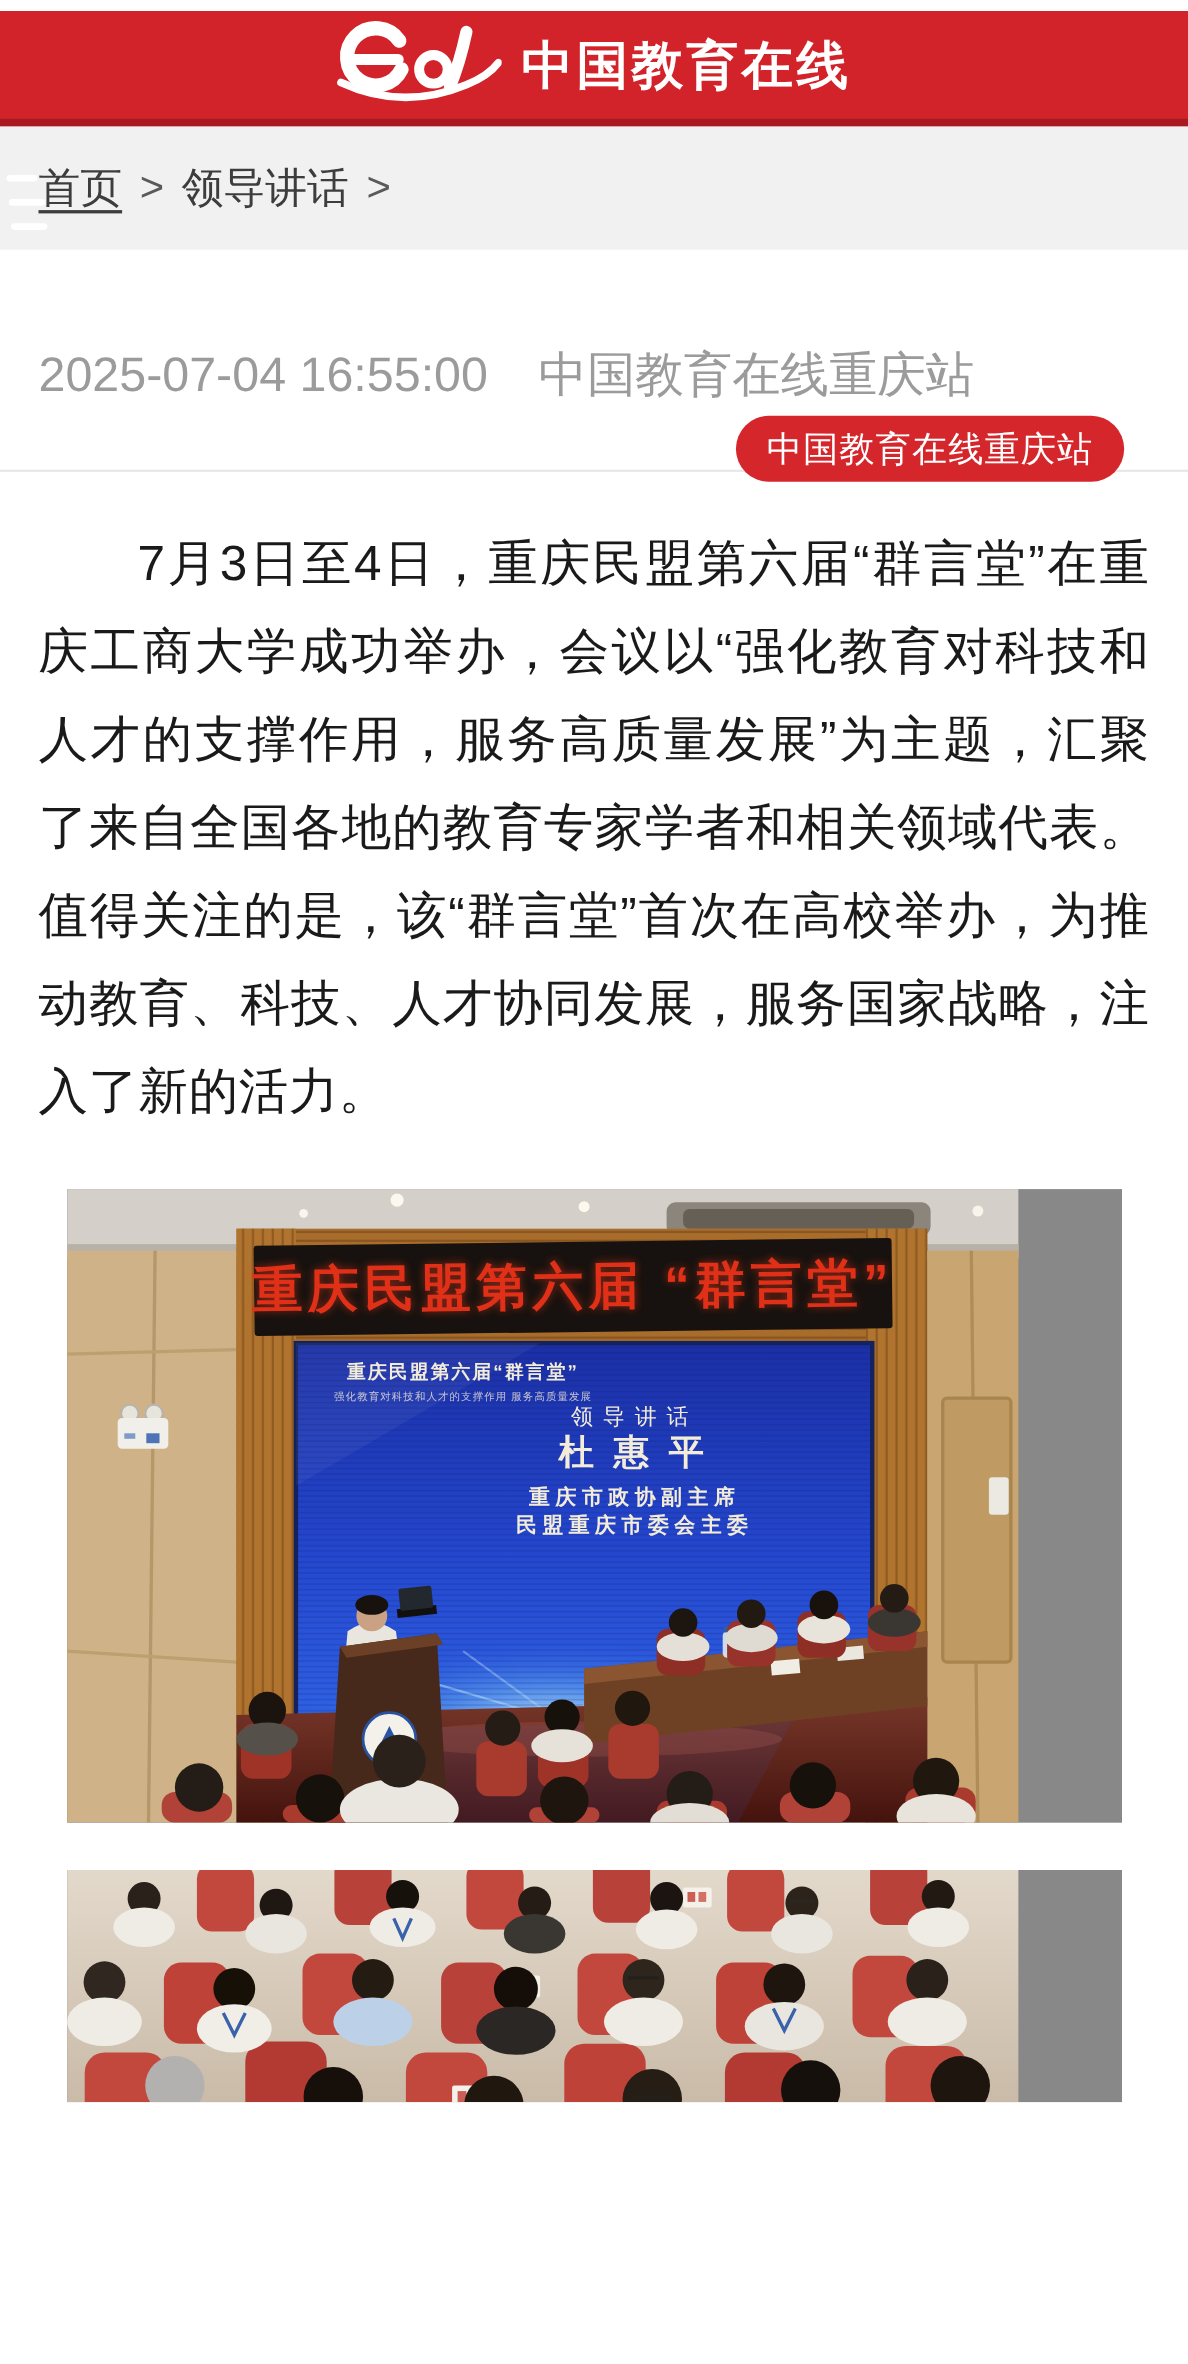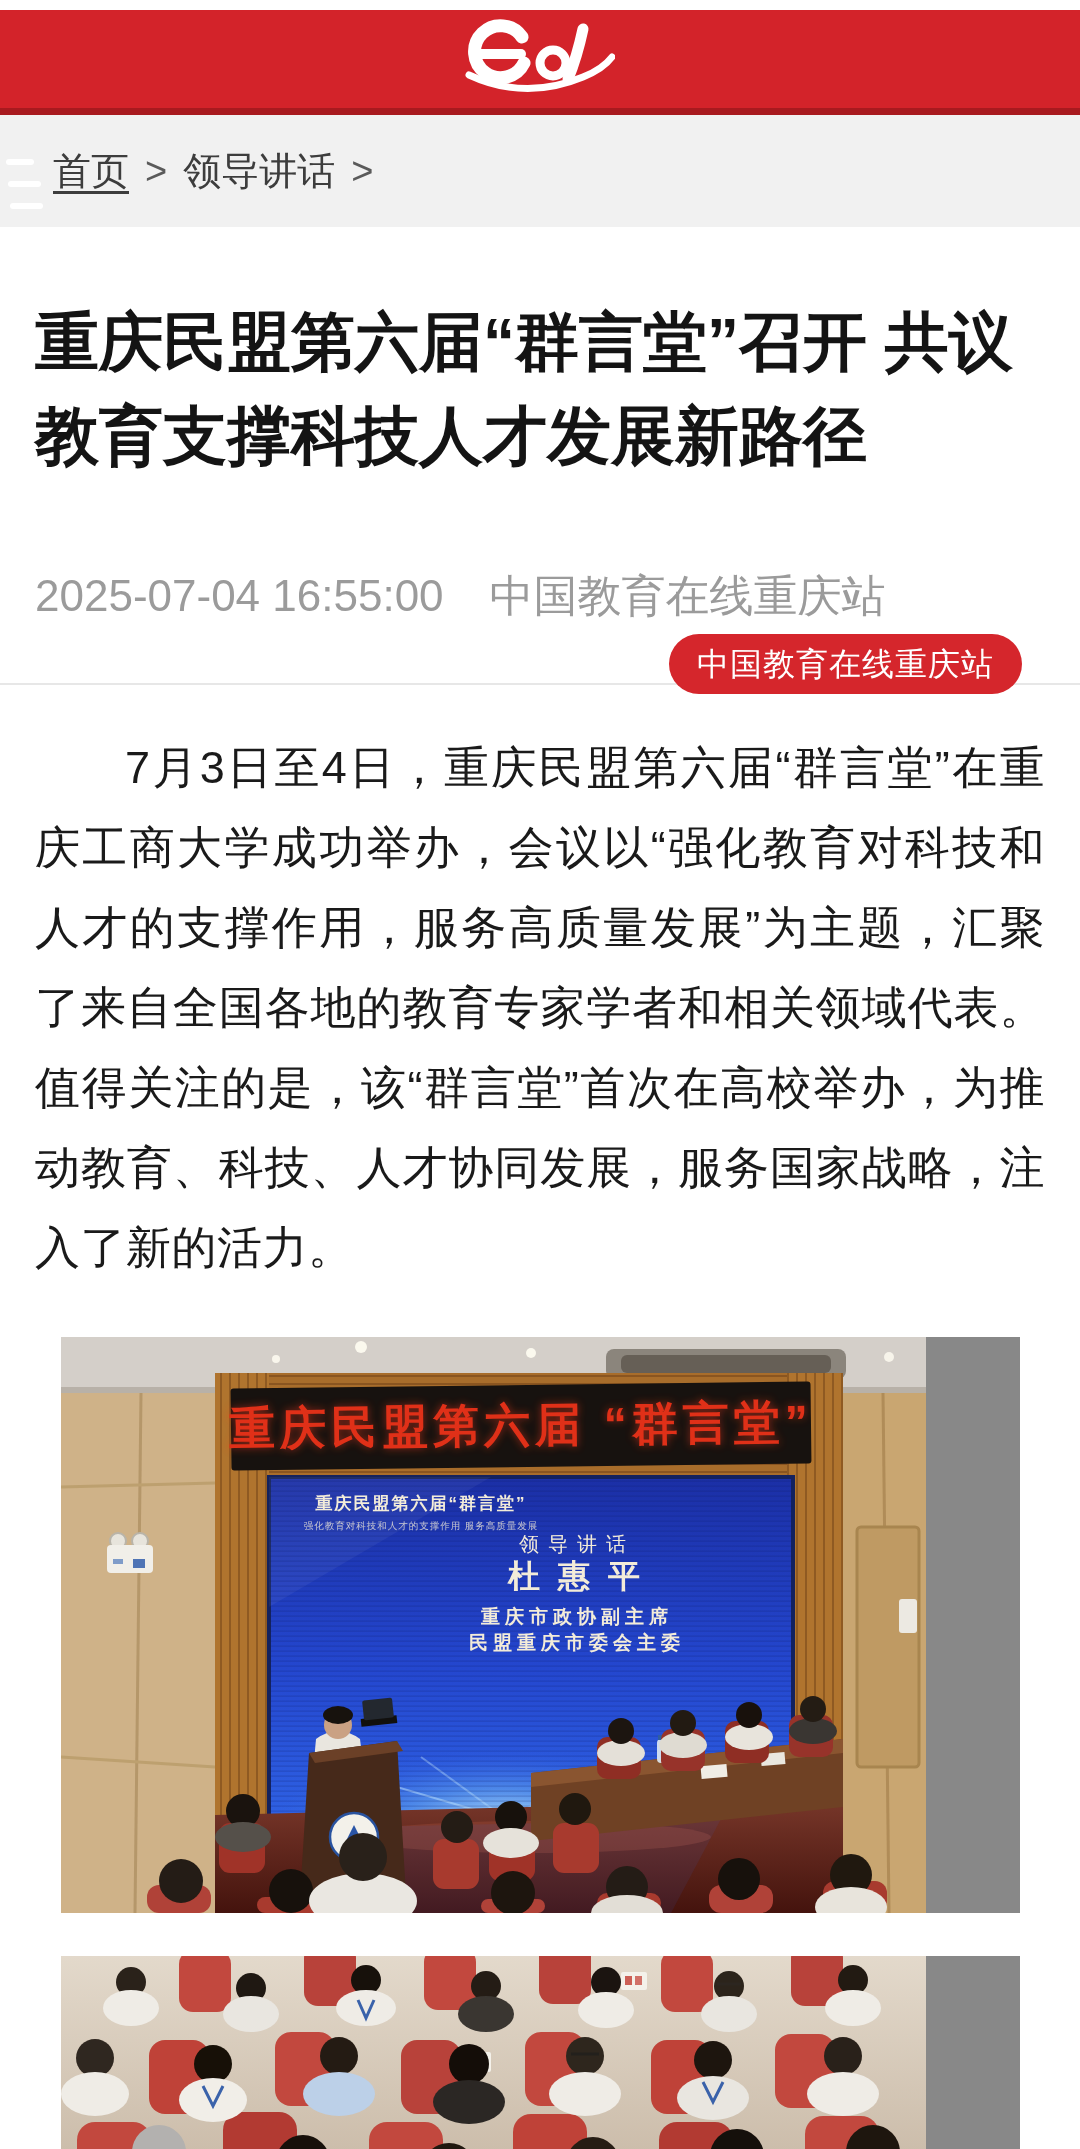--- a/index.html
+++ b/index.html
@@ -11,21 +11,21 @@
   
   .app-header{
     height:98px;background:#d3232a;border-bottom:7px solid #a81a1f;
     display:flex;align-items:center;justify-content:center;
   }
   .brand-link{display:flex;align-items:center;gap:18px;text-decoration:none;}
   .brand-title{color:#ffffff;font-size:47px;font-weight:bold;letter-spacing:3px;}
   
   .breadcrumb-bar{
     height:112px;background:#f1f1f1;display:flex;align-items:center;
-    padding-left:53px;position:relative;font-size:38px;color:#3d3d3d;
+    padding-left:35px;position:relative;font-size:38px;color:#3d3d3d;
   }
   .breadcrumb-bar .sep{margin:0 16px;color:#5a5a5a;}
   .crumb{cursor:pointer;}
   .crumb-home{text-decoration:underline;text-underline-offset:7px;text-decoration-thickness:3px;}
   .deco-dash{position:absolute;height:6px;background:#ffffff;border-radius:3px;}
   .deco-dash.d1{left:6px;top:44px;width:28px;}
   .deco-dash.d2{left:8px;top:66px;width:33px;}
   .deco-dash.d3{left:10px;top:88px;width:33px;}
   
   .article{padding:0 35px;}
@@ -63,39 +63,36 @@
         <svg width="150" height="80" viewBox="0 0 150 80">
           <g stroke="#ffffff" fill="none" stroke-linecap="round">
             <path d="M 57,20 A 26,26 0 1 0 59,46" stroke-width="13"></path>
             <line x1="12" y1="37" x2="56" y2="37" stroke-width="10"></line>
             <circle cx="88" cy="46" r="13" stroke-width="9"></circle>
             <path d="M118,12 Q112,40 103,62" stroke-width="11"></path>
             <path d="M4,58 Q60,84 118,60 Q138,52 147,40" stroke-width="7"></path>
           </g>
         </svg>
       </span>
+      <span class="brand-title">中国教育在线</span>
     </div>
   </div>
 
   <div class="breadcrumb-bar">
     <span class="deco-dash d1"></span>
     <span class="deco-dash d2"></span>
     <span class="deco-dash d3"></span>
     <span class="crumb crumb-home">首页</span>
     <span class="sep">&gt;</span>
     <span class="crumb">领导讲话</span>
     <span class="sep">&gt;</span>
   </div>
 
   <div class="article">
 
-    <h1 class="article-title" style="margin-bottom:0;">
-      <div>重庆民盟第六届“群言堂”召开 共议</div>
-      <div>教育支撑科技人才发展新路径</div>
-    </h1>
 
     <div class="meta-row">
       <span>2025-07-04 16:55:00</span>
       <span class="meta-source">中国教育在线重庆站</span>
     </div>
 
     <div class="follow-row">
       <div class="divider"></div>
       <button class="follow-btn">中国教育在线重庆站</button>
     </div>

